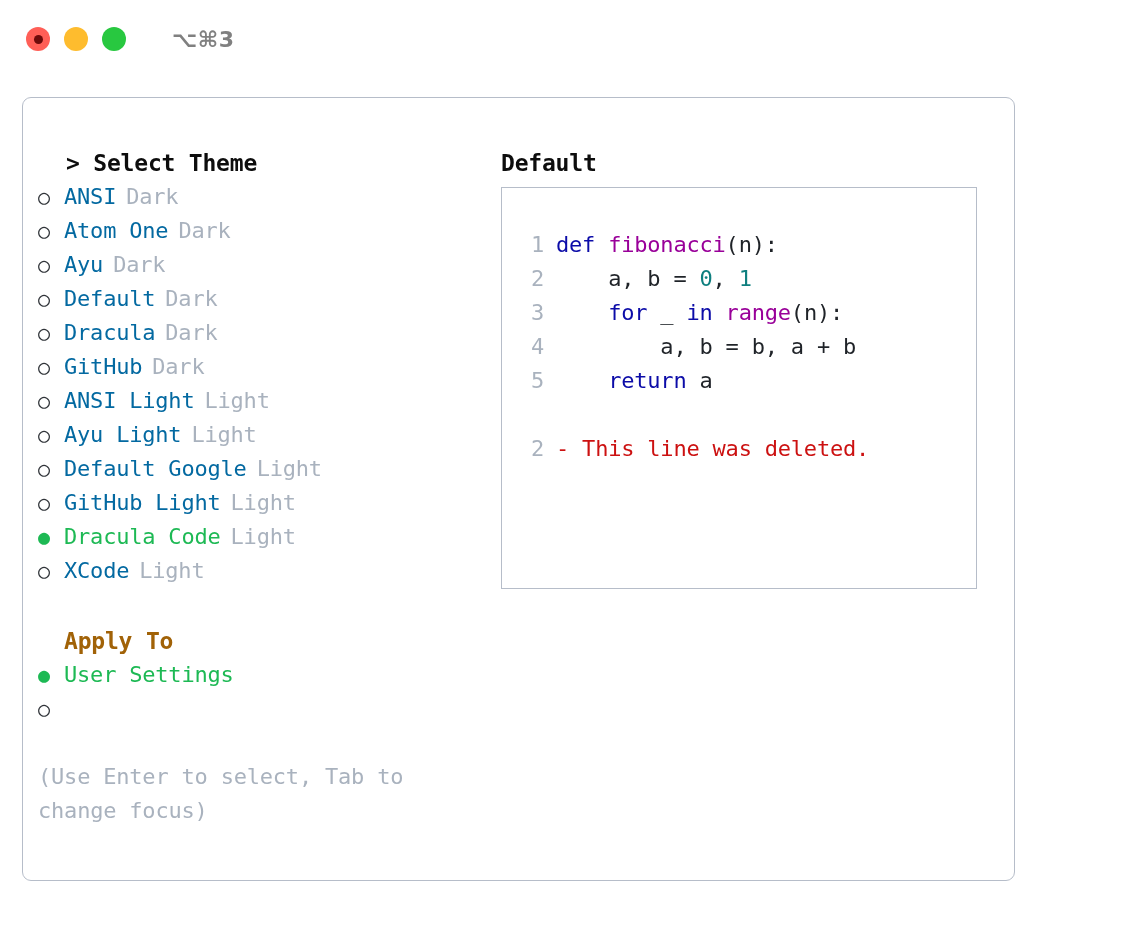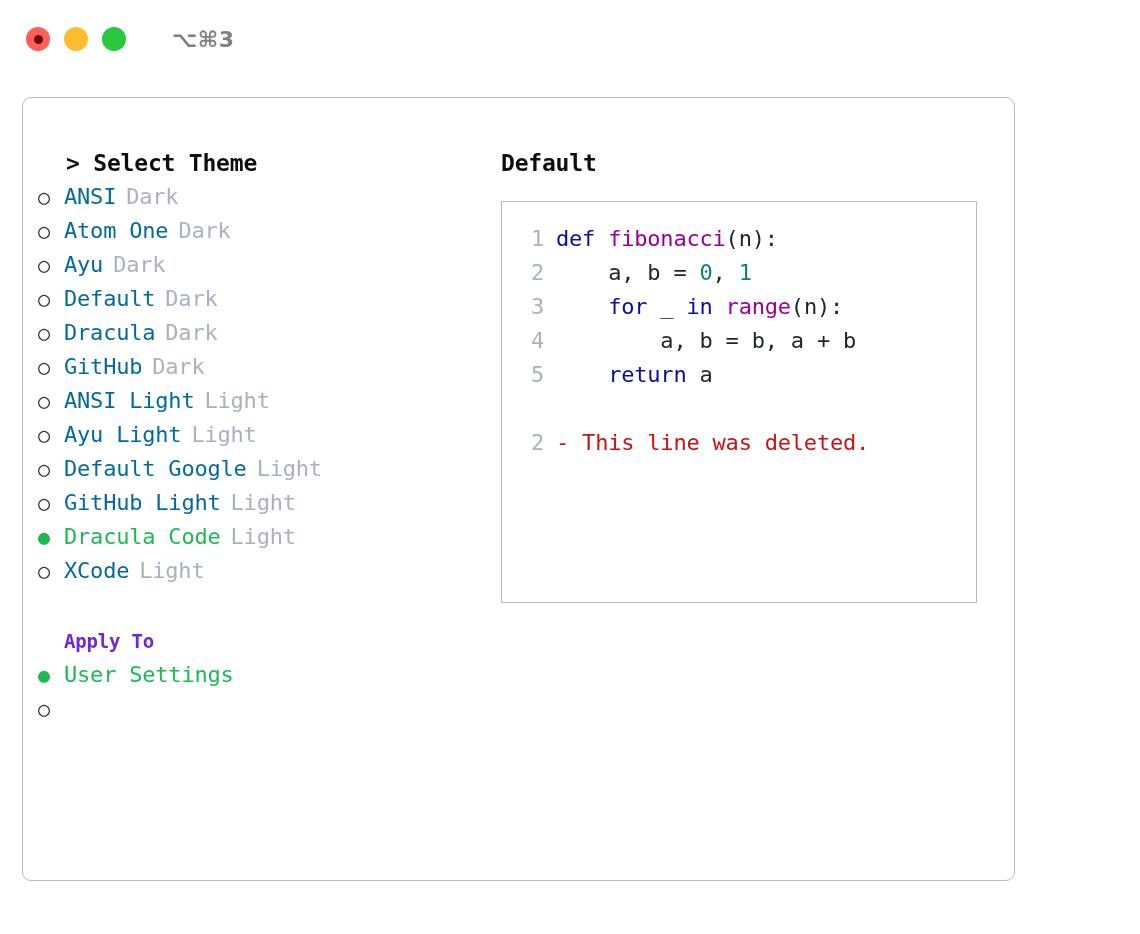--- a/index.html
+++ b/index.html
@@ -119,23 +119,23 @@
   .marker.on { color: #1db954; }
   .opt-label { color: #0369a1; }
   .opt-row.selected .opt-label { color: #1db954; }
   .opt-badge {
     color: #a9b2be;
     margin-left: 10px;
   }
 
   .group-gap { height: 36px; }
   .group-header {
-    font-size: 19px;
-    font-weight: 700;
-    color: #6d28d9;
+    font-size: 23px;
+    font-weight: 700;
+    color: #a16207;
     line-height: 34px;
     padding-left: 26px;
     white-space: pre;
     letter-spacing: -0.2px;
   }
 
   .hint {
     margin-top: 34px;
     font-size: 22px;
     line-height: 34px;
@@ -152,26 +152,26 @@
     width: 500px;
   }
   .preview-title {
     font-size: 23px;
     font-weight: 700;
     color: #0d0d0d;
     line-height: 34px;
     letter-spacing: -0.2px;
   }
   .code-box {
-    margin-top: 21px;
+    margin-top: 7px;
     width: 476px;
     height: 402px;
     border: 1.6px solid #b6bdc9;
     background: #ffffff;
-    padding: 20px 0 0 16px;
+    padding: 40px 0 0 16px;
   }
   .code-line {
     font-size: 22px;
     line-height: 34px;
     white-space: pre;
     letter-spacing: -0.2px;
   }
   .ln {
     display: inline-block;
     width: 26px;
@@ -226,20 +226,21 @@
 
         <div class="group-gap"></div>
 
         <div class="group-header">Apply To</div>
 
         <div id="apply-list">
             <div class="opt-row selected"><span class="marker on">●</span><span class="opt-label">User Settings</span></div>
             <div class="opt-row"><span class="marker">○</span></div>
           </div>
 
+        <div class="hint">(Use Enter to select, Tab to change focus)</div>
       </div>
 
       <div class="right-col">
         <div class="preview-title">Default</div>
 
         <div class="code-box">
           <div id="code-lines">
               <div class="code-line"><span class="ln">1</span><span class="tok-kw">def </span><span class="tok-fn">fibonacci</span><span class="tok-def">(n):</span></div>
               <div class="code-line"><span class="ln">2</span><span class="tok-def">    a, b = </span><span class="tok-num">0</span><span class="tok-def">, </span><span class="tok-num">1</span></div>
               <div class="code-line"><span class="ln">3</span><span class="tok-def">    </span><span class="tok-kw">for</span><span class="tok-def"> _ </span><span class="tok-kw">in</span><span class="tok-def"> </span><span class="tok-fn">range</span><span class="tok-def">(n):</span></div>

